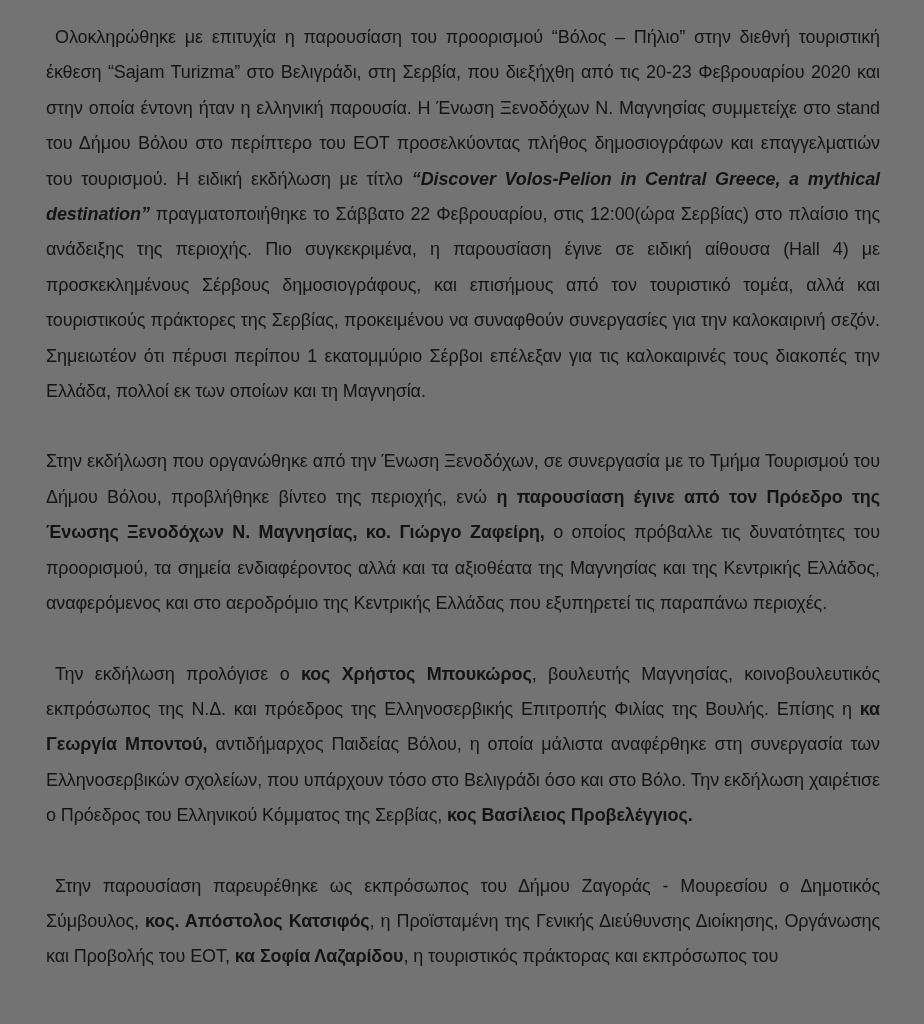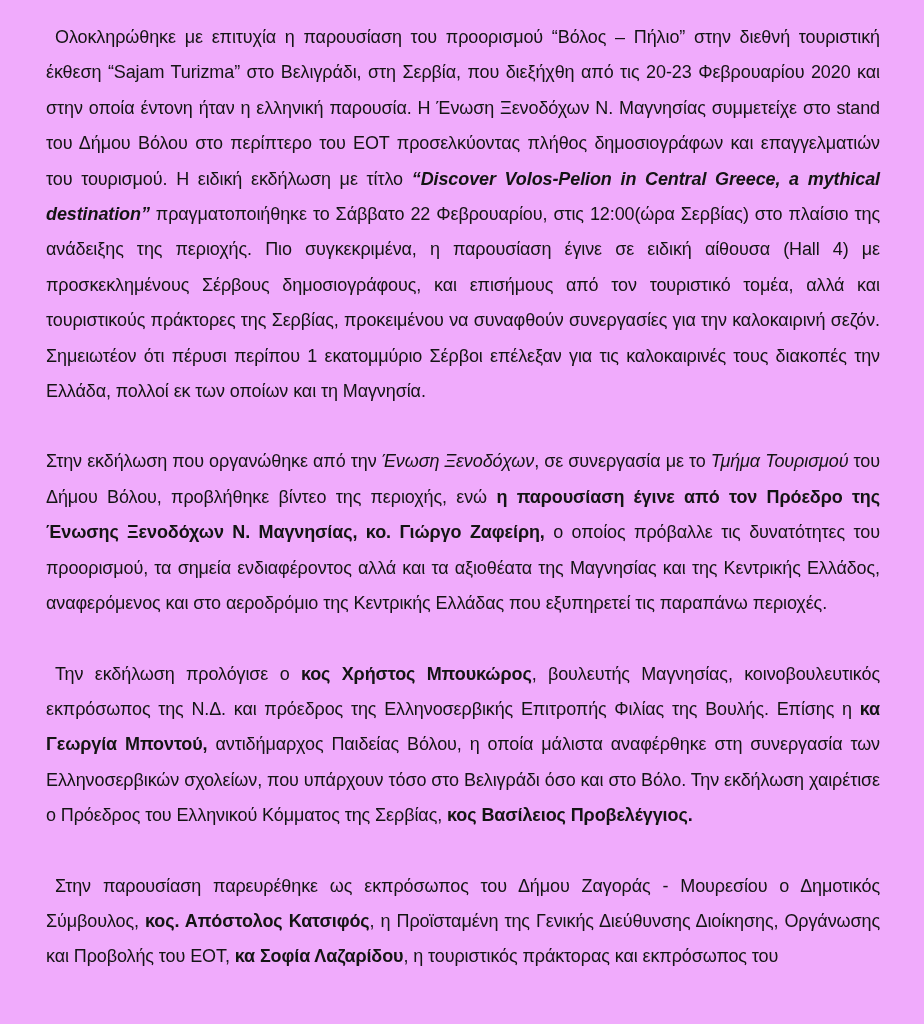--- a/index.html
+++ b/index.html
@@ -1,40 +1,40 @@
 <!DOCTYPE html>
 <html lang="el"><head>
 <meta charset="utf-8">
 <style>
   html, body { margin: 0; padding: 0; background: #ffffff; }
   .page {
     position: relative;
     width: 924px;
     height: 1024px;
     box-sizing: border-box;
-    background: #f0abfc;
+    background: #737373;
     padding: 20px 44px 0 46px;
     overflow: hidden;
     font-family: "Liberation Sans", "DejaVu Sans", sans-serif;
   }
   .doc-body { width: 100%; }
   p.para {
     margin: 0 0 35px 0;
     font-size: 18px;
     line-height: 35.4px;
     color: #141414;
     text-align: justify;
     text-justify: inter-word;
     letter-spacing: -0.1px;
   }
   p.para.indent { text-indent: 9px; }
   p.para:last-child { margin-bottom: 0; }
   .run.normal { font-weight: 400; font-style: normal; }
   .run.bold { font-weight: 700; }
-  .run.italic { font-style: italic; }
+  .run.italic { }
   .run.bold-italic { font-weight: 700; font-style: italic; }
 </style>
 </head>
 <body>
 
 <div class="page">
   <div class="doc-body" id="doc-body" style="color: rgb(20, 20, 20);">
       <p class="para indent"><span class="run normal">Ολοκληρώθηκε με επιτυχία η παρουσίαση του προορισμού “Βόλος – Πήλιο” στην διεθνή τουριστική έκθεση “Sajam Turizma” στο Βελιγράδι, στη Σερβία, που διεξήχθη από τις 20-23 Φεβρουαρίου 2020 και στην οποία έντονη ήταν η ελληνική παρουσία. Η Ένωση Ξενοδόχων Ν. Μαγνησίας συμμετείχε στο stand του Δήμου Βόλου στο περίπτερο του ΕΟΤ προσελκύοντας πλήθος δημοσιογράφων και επαγγελματιών του τουρισμού. Η ειδική εκδήλωση με τίτλο </span><span class="run bold-italic">“Discover Volos-Pelion in Central Greece, a mythical destination”</span><span class="run normal"> πραγματοποιήθηκε το Σάββατο 22 Φεβρουαρίου, στις 12:00(ώρα Σερβίας) στο πλαίσιο της ανάδειξης της περιοχής. Πιο συγκεκριμένα, η παρουσίαση έγινε σε ειδική αίθουσα (Hall 4) με προσκεκλημένους Σέρβους δημοσιογράφους, και επισήμους από τον τουριστικό τομέα, αλλά και τουριστικούς πράκτορες της Σερβίας, προκειμένου να συναφθούν συνεργασίες για την καλοκαιρινή σεζόν. Σημειωτέον ότι πέρυσι περίπου 1 εκατομμύριο Σέρβοι επέλεξαν για τις καλοκαιρινές τους διακοπές την Ελλάδα, πολλοί εκ των οποίων και τη Μαγνησία.</span></p>
       <p class="para"><span class="run normal">Στην εκδήλωση που οργανώθηκε από την </span><span class="run italic">Ένωση Ξενοδόχων</span><span class="run normal">, σε συνεργασία με το </span><span class="run italic">Τμήμα Τουρισμού</span><span class="run normal"> του Δήμου Βόλου, προβλήθηκε βίντεο της περιοχής, ενώ </span><span class="run bold">η παρουσίαση έγινε από τον Πρόεδρο της Ένωσης Ξενοδόχων Ν. Μαγνησίας, κο. Γιώργο Ζαφείρη,</span><span class="run normal"> ο οποίος πρόβαλλε τις δυνατότητες του προορισμού, τα σημεία ενδιαφέροντος αλλά και τα αξιοθέατα της Μαγνησίας και της Κεντρικής Ελλάδος, αναφερόμενος και στο αεροδρόμιο της Κεντρικής Ελλάδας που εξυπηρετεί τις παραπάνω περιοχές.</span></p>
       <p class="para indent"><span class="run normal">Την εκδήλωση προλόγισε ο </span><span class="run bold">κος Χρήστος Μπουκώρος</span><span class="run normal">, βουλευτής Μαγνησίας, κοινοβουλευτικός εκπρόσωπος της Ν.Δ. και πρόεδρος της Ελληνοσερβικής Επιτροπής Φιλίας της Βουλής. Επίσης η </span><span class="run bold">κα Γεωργία Μποντού,</span><span class="run normal"> αντιδήμαρχος Παιδείας Βόλου, η οποία μάλιστα αναφέρθηκε στη συνεργασία των Ελληνοσερβικών σχολείων, που υπάρχουν τόσο στο Βελιγράδι όσο και στο Βόλο. Την εκδήλωση χαιρέτισε ο Πρόεδρος του Ελληνικού Κόμματος της Σερβίας, </span><span class="run bold">κος Βασίλειος Προβελέγγιος.</span></p>

